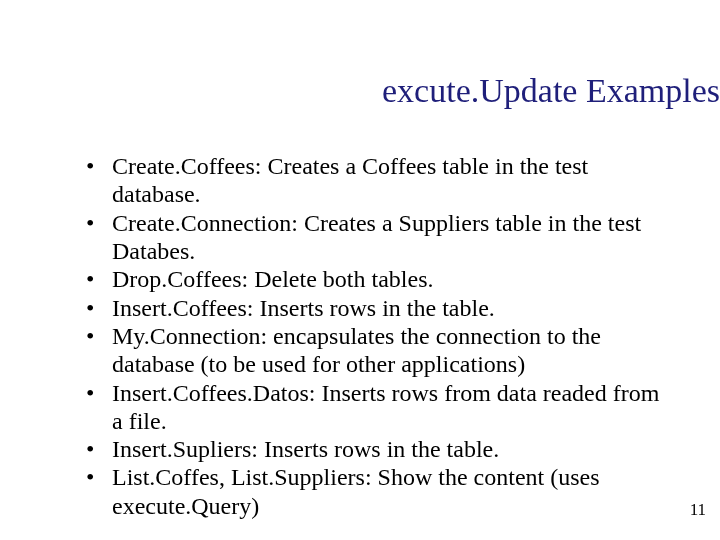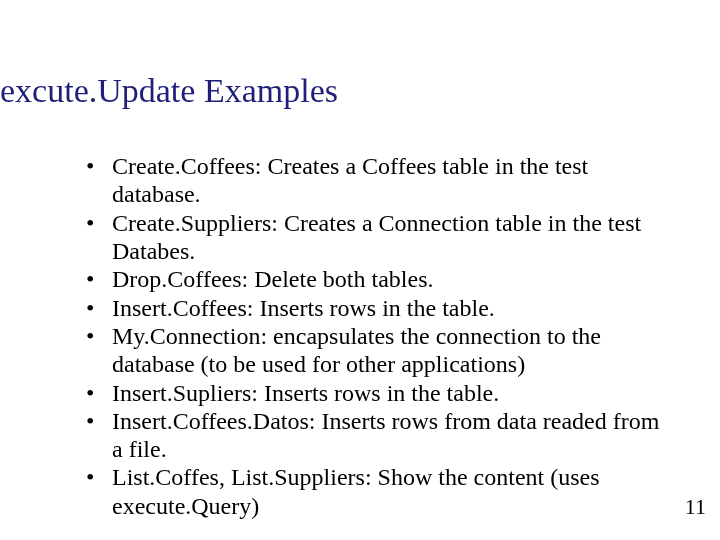--- a/index.html
+++ b/index.html
@@ -17,21 +17,21 @@
     width: 720px;
     height: 540px;
     position: relative;
     box-sizing: border-box;
   }
   .title {
     position: absolute;
     top: 72px;
     left: 0;
     width: 720px;
-    text-align: left;
+    text-align: right;
     font-size: 34px;
     color: #1f1f7a;
     font-weight: 400;
   }
   .body {
     position: absolute;
     top: 140px;
     left: 72px;
     width: 600px;
     font-size: 24px;
@@ -53,39 +53,39 @@
     position: absolute;
     left: 2px;
     top: 0;
     font-size: 24px;
     color: #000000;
   }
   .page-num {
     position: absolute;
     right: 14px;
     bottom: 20px;
-    font-size: 22px;
+    font-size: 17px;
     color: #000000;
   }
 </style>
 </head>
 <body>
 
 <div class="slide">
 
   <div class="title">excute.Update Examples</div>
 
   <div class="body">
     <ul>
       <li>Create.Coffees: Creates a Coffees table in the test database.</li>
-      <li>Create.Suppliers: Creates a Connection table in the test Databes.</li>
+      <li>Create.Connection: Creates a Suppliers table in the test Databes.</li>
       <li>Drop.Coffees: Delete both tables.</li>
       <li>Insert.Coffees: Inserts rows in the table.</li>
       <li>My.Connection: encapsulates the connection to the database (to be used for other applications)</li>
+      <li>Insert.Coffees.Datos: Inserts rows from data readed from a file.</li>
       <li>Insert.Supliers: Inserts rows in the table.</li>
-      <li>Insert.Coffees.Datos: Inserts rows from data readed from a file.</li>
       <li>List.Coffes, List.Suppliers: Show the content (uses execute.Query)</li>
     </ul>
   </div>
 
   <div class="page-num">11</div>
 
 </div>
 
 </body></html>

